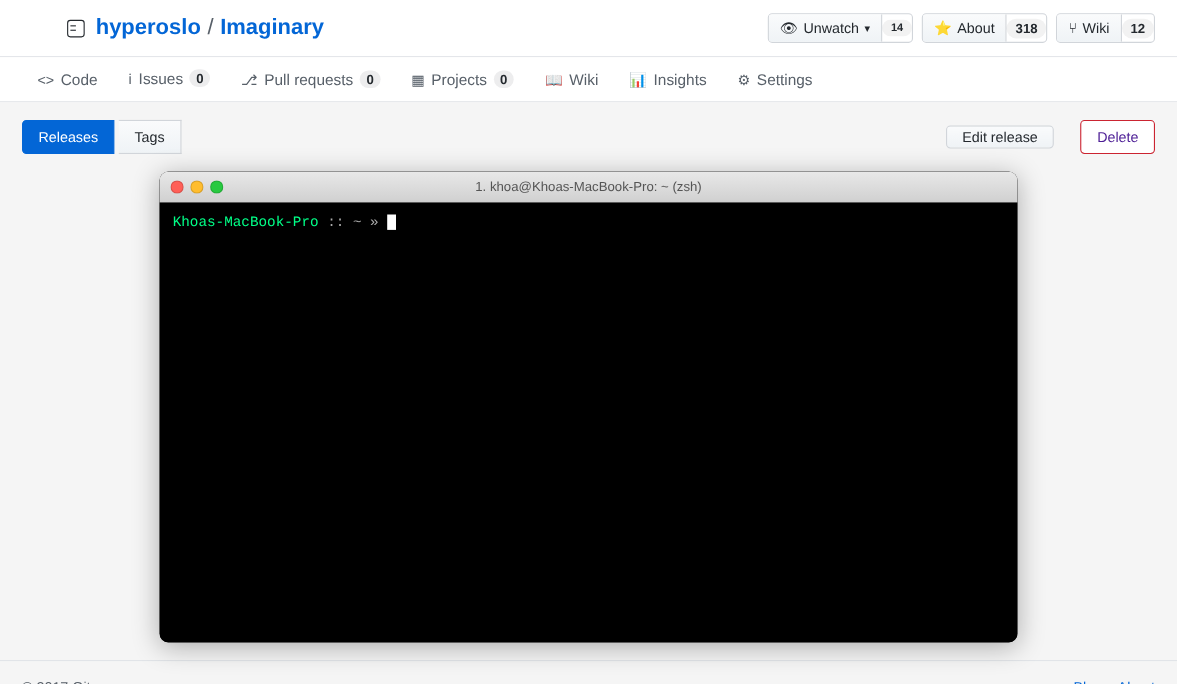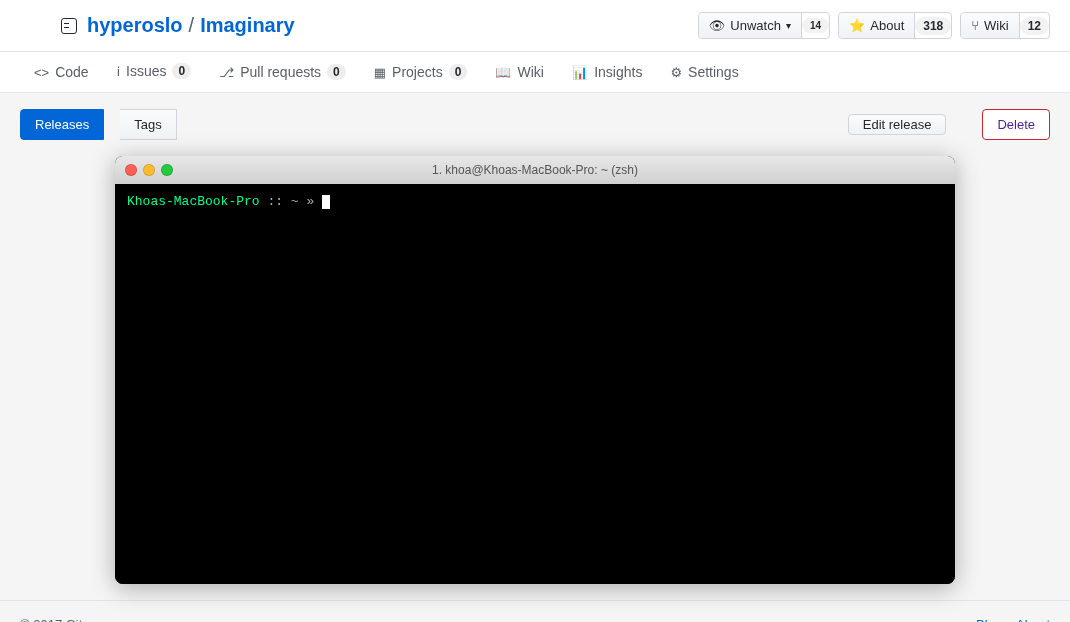--- a/index.html
+++ b/index.html
@@ -127,21 +127,21 @@
       padding: 16px 20px;
       background: #f5f5f5;
       min-height: 480px;
       position: relative;
     }
 
     
     .sub-tabs-bar {
       display: flex;
       align-items: center;
-      gap: 16px;
+      gap: 4px;
       margin-bottom: 16px;
     }
     .sub-tab {
       padding: 7px 14px;
       font-size: 13px;
       border: 1px solid #d1d5da;
       background: linear-gradient(to bottom, #fafbfc, #eff3f6);
       cursor: pointer;
       color: #24292e;
     }
@@ -169,21 +169,21 @@
       border: 1px solid #cb2431;
       background: #fff;
       border-radius: 4px;
       cursor: pointer;
       color: #4c1d95;
     }
 
     
     .terminal-container {
       position: relative;
-      width: 840px;
+      width: 780px;
       margin: 0 auto;
       border-radius: 8px;
       box-shadow: 0 4px 24px rgba(0,0,0,0.3);
       overflow: hidden;
       background: #1e1e1e;
     }
     .terminal-titlebar {
       background: #d0d0d0;
       background: linear-gradient(to bottom, #e8e8e8, #d0d0d0);
       height: 28px;

